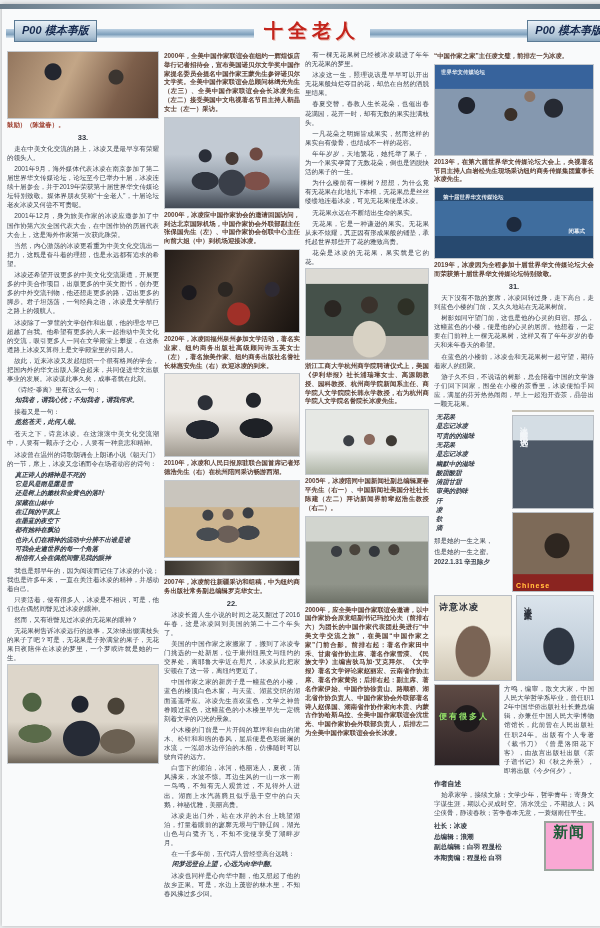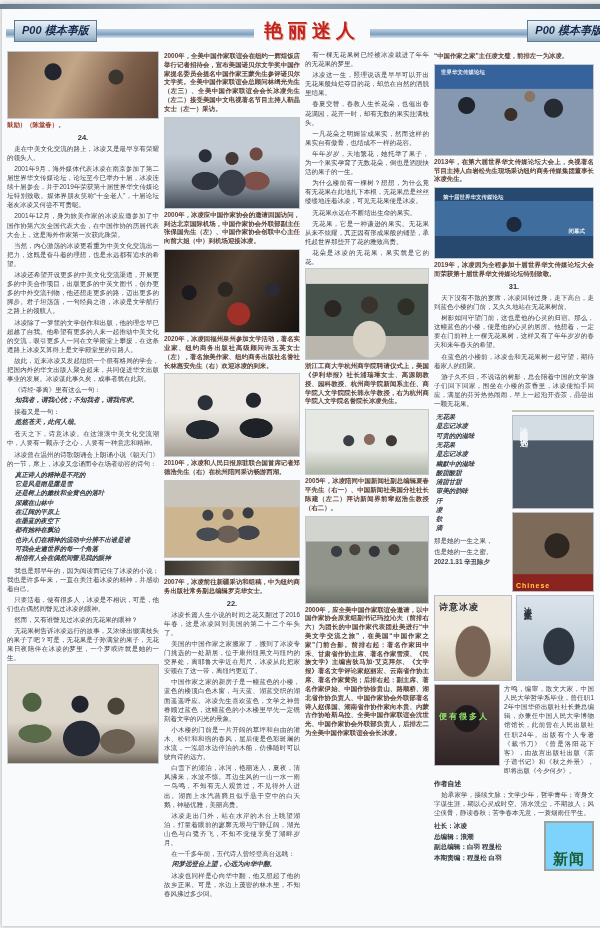--- a/index.html
+++ b/index.html
@@ -49,43 +49,43 @@
   .cov-ymbl{background:radial-gradient(ellipse at 50% 66%,#7a6455 0 17px,transparent 18px),linear-gradient(180deg,#efeadd 0 45%,#cfc6b4 100%);}
   .cov-wj{background:radial-gradient(ellipse at 55% 60%,#2e3642 0 15px,transparent 16px),linear-gradient(180deg,#dbe4ec,#b4c3d1);}
   .htitle{position:absolute;left:4px;top:5px;font-weight:bold;color:#2e333c;font-size:9px;letter-spacing:1px;}
   .authrow{display:flex;gap:4px;margin:2px 0;}
   .auth-photo{width:64px;height:80px;flex:none;background:radial-gradient(circle at 50% 42%,#1f1b1d 0 13px,transparent 14px),linear-gradient(180deg,#5e4a44,#2e2426);border:1px solid #b9bec4;position:relative;}
   .auth-ovl{position:absolute;left:4px;top:26px;color:#9fe06a;font-weight:bold;font-size:8px;letter-spacing:2px;text-shadow:0 0 1px #153;}
   .subhead{font-size:6.8px;font-weight:bold;color:#2e333c;margin:2px 0 1px 0;}
   .footrow{display:flex;gap:6px;margin-top:4px;}
   .footlines{flex:1;}
   .footlines div{font-size:6.6px;font-weight:bold;color:#333a44;line-height:1.6;}
-  .seal{width:46px;height:46px;flex:none;border:2px solid #9aa49c;background:#7dd3fc;display:flex;align-items:flex-end;justify-content:center;position:relative;}
+  .seal{width:46px;height:46px;flex:none;border:2px solid #9aa49c;background:#f9a8d4;display:flex;align-items:flex-start;justify-content:center;position:relative;}
   .seal span{font-size:15px;font-weight:bold;color:#1d5c38;letter-spacing:1px;}
 </style>
 </head>
 <body>
 
 <div class="canvas">
   <div class="page"></div>
   <div class="topstrip"></div>
 
   <div class="hdr">
     <div class="rule"></div>
     <div class="pbox left">P00 模本亊版</div>
-    <div class="masthead">艳丽迷人</div>
+    <div class="masthead">十全老人</div>
     <div class="pbox right">P00 模本亊版</div>
   </div>
 
   <div class="cols">
 
     <div class="col">
       <div class="ph ph-visit"></div>
       <div class="cap red">鼓励）（陈堂春）。</div>
-      <div class="sec">24.</div>
+      <div class="sec">33.</div>
       <div class="para">走在中美文化交流的路上，冰凌又是最早享有荣耀的领头人。</div>
       <div class="para">2001年9月，海外媒体代表冰凌在南京参加了第二届世界华文传媒论坛，论坛至今已举办十届，冰凌连续十届参会，并于2019年荣获第十届世界华文传媒论坛特别致敬。媒体界朋友笑称“十全老人”，十届论坛老友冰凌又何尝不可贵呢。</div>
       <div class="para">2001年12月，身为旅美作家的冰凌应邀参加了中国作协第六次全国代表大会，在中国作协的历届代表大会上，这是海外作家第一次获此殊荣。</div>
       <div class="para">当然，内心激荡的冰凌更看重为中美文化交流出一把力，这既是奋斗着的理想，也是永远都有追求的希望。</div>
       <div class="para">冰凌还希望开设更多的中美文化交流渠道，开展更多的中美合作项目，出版更多的中英文图书，创办更多的中外交流刊物，他还想走更多的路，迈出更多的脚步。君子坦荡荡，一句经典之语，冰凌是文学航行之路上的领航人。</div>
       <div class="para">冰凌除了一箩筐的文学创作和出版，他的理念早已超越了自我。他希望有更多的人来一起推动中美文化的交流，吸引更多人一同在文学殿堂上攀援，在这条道路上冰凌又算得上是文学殿堂里的引路人。</div>
       <div class="para">故此，近来冰凌又发起组织一个很有格局的学会，把国内外的华文出版人聚合起来，共同促进华文出版事业的发展。冰凌谋此事久矣，成事者就在此刻。</div>
       <div class="para">《诗经·黍离》里有这么一句：</div>
       <div class="bq">知我者，谓我心忧；不知我者，谓我何求。</div>
       <div class="para">接着又是一句：</div>

